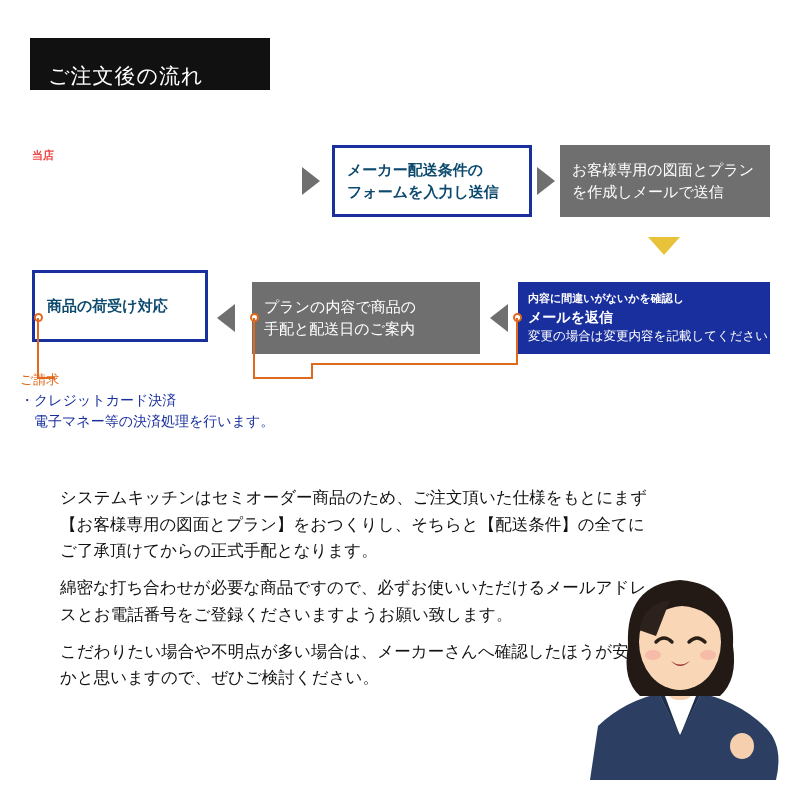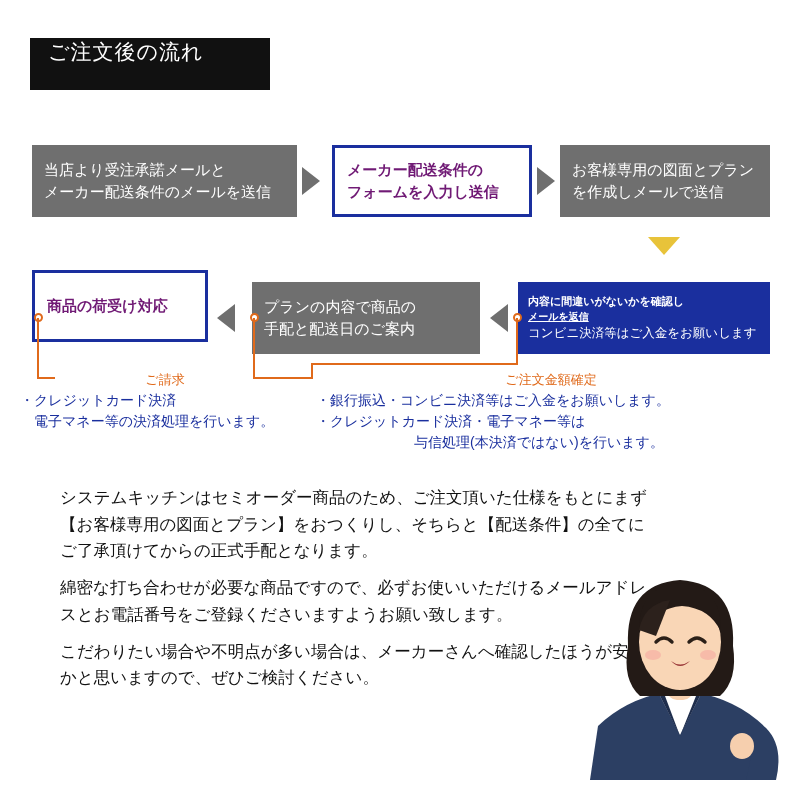--- a/index.html
+++ b/index.html
@@ -9,38 +9,38 @@
     font-family:"Liberation Sans","DejaVu Sans",sans-serif;
     color:#1a1a1a;
     position:relative;
     overflow:hidden;
   }
   .page{position:absolute;inset:0;}
 
   
   .title-bar{
     position:absolute;left:30px;top:38px;width:240px;height:52px;
-    background:#111111;display:flex;align-items:flex-start;
+    background:#111111;display:flex;align-items:flex-end;
   }
   .title-bar .t{
     color:#ffffff;font-size:21px;letter-spacing:1px;padding-left:18px;font-weight:400;
   }
 
   
   .step-label{
     position:absolute;font-size:11px;font-weight:bold;color:#ef4444;margin-top:20px;
   }
   .box{
     position:absolute;box-sizing:border-box;
     display:flex;flex-direction:column;justify-content:center;
     padding:10px 12px;
   }
   .box .line{font-size:15px;line-height:1.45;white-space:nowrap;}
   .box.gray{background:#6f6f6f;color:#ffffff;}
-  .box.blue-border{background:#ffffff;border:3px solid #1a2f9e;color:#701a75;font-weight:bold;}
+  .box.blue-border{background:#ffffff;border:3px solid #1a2f9e;color:#0c4a6e;font-weight:bold;}
   .box.blue-solid{background:#1a2f9e;color:#ffffff;font-weight:bold;}
 
   
   .arrow-right{
     position:absolute;width:0;height:0;
     border-top:14px solid transparent;
     border-bottom:14px solid transparent;
     border-left:18px solid #6f6f6f;
   }
   .arrow-left{
@@ -58,21 +58,21 @@
 
   
   .conn{position:absolute;background:#e06a1b;}
   .dot{
     position:absolute;width:9px;height:9px;border-radius:50%;
     border:2px solid #e06a1b;background:#ffffff;box-sizing:border-box;
   }
 
   
   .note{position:absolute;font-size:14px;line-height:1.5;}
-  .note .hd{color:#e06a1b;font-size:13px;text-align:center;}
+  .note .hd{color:#e06a1b;font-size:13px;}
   .note .bd{color:#1a2f9e;}
 
   
   .body-text{
     position:absolute;left:36px;top:484px;width:600px;
     font-size:16.5px;line-height:1.62;color:#111;margin-left:24px;
   }
   .body-text p{margin:0 0 10px 0;}
 
   
@@ -81,24 +81,20 @@
 </head>
 <body>
 
 <div class="page">
 
   <div class="title-bar">
     <span class="t">ご注文後の流れ</span>
   </div>
 
   <div class="step-label" style="left:32px;top:128px;">当店</div>
-  <div class="box gray" style="left:32px;top:145px;width:265px;height:72px;">
-    <div class="line">当店より受注承諾メールと</div>
-    <div class="line">メーカー配送条件のメールを送信</div>
-  </div>
 
   <div class="arrow-right" style="left:302px;top:167px;"></div>
 
   <div class="step-label" style="left:332px;top:128px;">お客様</div>
   <div class="box blue-border" style="left:332px;top:145px;width:200px;height:72px;">
     <div class="line">メーカー配送条件の</div>
     <div class="line">フォームを入力し送信</div>
   </div>
 
   <div class="arrow-right" style="left:537px;top:167px;"></div>
@@ -122,22 +118,22 @@
   <div class="box gray" style="left:252px;top:282px;width:228px;height:72px;">
     <div class="line">プランの内容で商品の</div>
     <div class="line">手配と配送日のご案内</div>
   </div>
 
   <div class="arrow-left" style="left:490px;top:304px;"></div>
 
   <div class="step-label" style="left:518px;top:262px;">お客様</div>
   <div class="box blue-solid" style="left:518px;top:282px;width:252px;height:72px;padding:8px 10px;">
     <div class="line" style="font-size:11px;">内容に間違いがないかを確認し</div>
-    <div class="line" style="font-size:10px;text-decoration:underline;">メールを返信</div>
-    <div class="line" style="font-size:12.5px;font-weight:normal;">コンビニ決済等はご入金をお願いします</div>
+    <div class="line" style="font-size:14px;">メールを返信</div>
+    <div class="line" style="font-size:12.5px;font-weight:normal;">変更の場合は変更内容を記載してください</div>
   </div>
 
   <div class="dot" style="left:34px;top:313px;"></div>
   <div class="conn" style="left:37px;top:318px;width:2px;height:60px;"></div>
   <div class="conn" style="left:37px;top:377px;width:18px;height:2px;"></div>
 
   <div class="dot" style="left:250px;top:313px;"></div>
   <div class="conn" style="left:253px;top:318px;width:2px;height:60px;"></div>
   <div class="conn" style="left:253px;top:377px;width:60px;height:2px;"></div>
 
@@ -145,26 +141,20 @@
   <div class="conn" style="left:516px;top:318px;width:2px;height:46px;"></div>
   <div class="conn" style="left:311px;top:363px;width:207px;height:2px;"></div>
   <div class="conn" style="left:311px;top:363px;width:2px;height:15px;"></div>
 
   <div class="note" style="left:20px;top:370px;width:290px;">
     <div class="hd">ご請求</div>
     <div class="bd">・クレジットカード決済</div>
     <div class="bd">　電子マネー等の決済処理を行います。</div>
   </div>
 
-  <div class="note" style="left:316px;top:370px;width:470px;">
-    <div class="hd">ご注文金額確定</div>
-    <div class="bd">・銀行振込・コンビニ決済等はご入金をお願いします。</div>
-    <div class="bd">・クレジットカード決済・電子マネー等は</div>
-    <div class="bd">　　　　　　　与信処理(本決済ではない)を行います。</div>
-  </div>
 
   <div class="body-text">
     <p>システムキッチンはセミオーダー商品のため、ご注文頂いた仕様をもとにまず【お客様専用の図面とプラン】をおつくりし、そちらと【配送条件】の全てにご了承頂けてからの正式手配となります。</p>
     <p>綿密な打ち合わせが必要な商品ですので、必ずお使いいただけるメールアドレスとお電話番号をご登録くださいますようお願い致します。</p>
     <p>こだわりたい場合や不明点が多い場合は、メーカーさんへ確認したほうが安心かと思いますので、ぜひご検討ください。</p>
   </div>
 
   <div class="illus">
     <svg viewBox="0 0 220 230" width="220" height="230" xmlns="http://www.w3.org/2000/svg">
 

